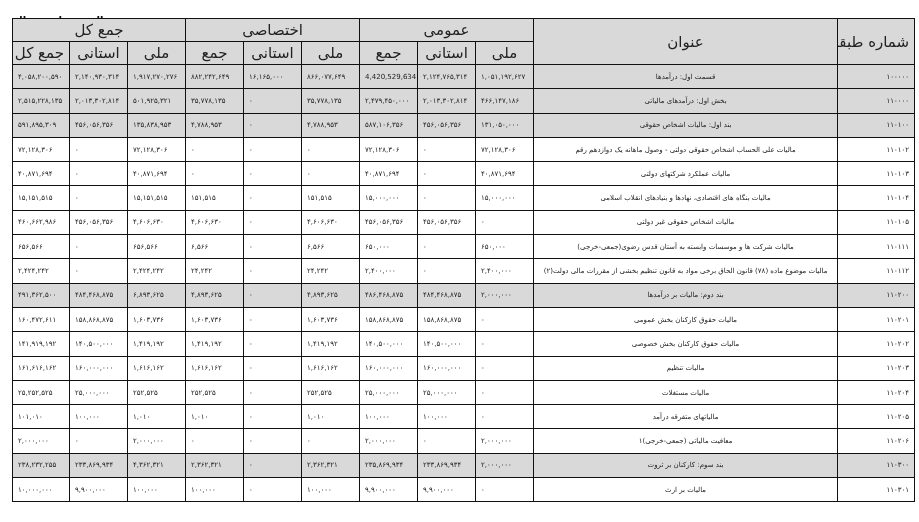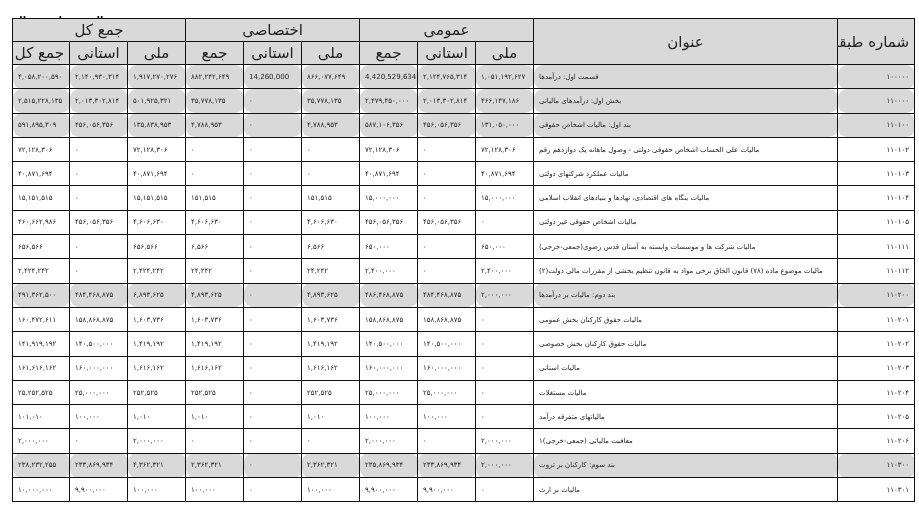--- a/index.html
+++ b/index.html
@@ -4,23 +4,23 @@
 <style>
   html, body { margin:0; padding:0; background:#ffffff; }
   body { width:919px; height:522px; overflow:hidden; position:relative; font-family:"DejaVu Sans", sans-serif; }
   .unit { position:absolute; left:14px; top:15px; font-size:10px; font-weight:bold; color:#111; direction:rtl; }
   table.budget { position:absolute; left:12px; top:18px; border-collapse:collapse; direction:rtl; table-layout:fixed; width:902px; }
   table.budget td, table.budget th { border:1.5px solid #111; padding:0 5px; font-size:7px; color:#222; overflow:hidden; white-space:nowrap; }
   table.budget th { background:#d9d9d9; font-weight:normal; font-size:15px; text-align:center; }
   tr.hdr1 th { height:22px; }
   tr.hdr2 th { height:22px; }
   tr.row td { height:23.3px; }
-  tr.row.sub td { background:#d9d9d9;border-radius:9px; }
+  tr.row.sub td { background:#d9d9d9; }
   td.code { color:#333; font-size:7.5px; }
-  td.title { text-align:left; font-size:6.5px; }
+  td.title { text-align:center; font-size:6.5px; }
   td.num { text-align:left; direction:ltr; font-size:7px; }
 </style>
 </head>
 <body>
 
 <div class="unit">مبالغ به میلیون ریال</div>
 
 <table class="budget">
   <colgroup>
     <col style="width:77px">
@@ -56,21 +56,21 @@
     </tr>
   </thead>
   <tbody id="tbody">
       <tr class="row sub">
         <td class="code">۱۰۰۰۰۰</td>
         <td class="title">قسمت اول: درآمدها</td>
         <td class="num">۱,۰۵۱,۱۹۲,۶۲۷</td>
         <td class="num">۲,۱۲۴,۷۶۵,۳۱۴</td>
         <td class="num">4,420,529,634</td>
         <td class="num">۸۶۶,۰۷۷,۶۴۹</td>
-        <td class="num">14,260,000</td>
+        <td class="num">۱۶,۱۶۵,۰۰۰</td>
         <td class="num">۸۸۲,۲۴۲,۶۴۹</td>
         <td class="num">۱,۹۱۷,۲۷۰,۲۷۶</td>
         <td class="num">۲,۱۴۰,۹۳۰,۳۱۴</td>
         <td class="num">۴,۰۵۸,۲۰۰,۵۹۰</td>
       </tr>
       <tr class="row sub">
         <td class="code">۱۱۰۰۰۰</td>
         <td class="title">بخش اول: درآمدهای مالیاتی</td>
         <td class="num">۴۶۶,۱۴۷,۱۸۶</td>
         <td class="num">۲,۰۱۳,۳۰۲,۸۱۴</td>
@@ -207,21 +207,21 @@
         <td class="num">۱۴۰,۵۰۰,۰۰۰</td>
         <td class="num">۱,۴۱۹,۱۹۲</td>
         <td class="num">۰</td>
         <td class="num">۱,۴۱۹,۱۹۲</td>
         <td class="num">۱,۴۱۹,۱۹۲</td>
         <td class="num">۱۴۰,۵۰۰,۰۰۰</td>
         <td class="num">۱۴۱,۹۱۹,۱۹۲</td>
       </tr>
       <tr class="row">
         <td class="code">۱۱۰۲۰۳</td>
-        <td class="title">مالیات استانی</td>
+        <td class="title">مالیات تنظیم</td>
         <td class="num">۰</td>
         <td class="num">۱۶۰,۰۰۰,۰۰۰</td>
         <td class="num">۱۶۰,۰۰۰,۰۰۰</td>
         <td class="num">۱,۶۱۶,۱۶۲</td>
         <td class="num">۰</td>
         <td class="num">۱,۶۱۶,۱۶۲</td>
         <td class="num">۱,۶۱۶,۱۶۲</td>
         <td class="num">۱۶۰,۰۰۰,۰۰۰</td>
         <td class="num">۱۶۱,۶۱۶,۱۶۲</td>
       </tr>

